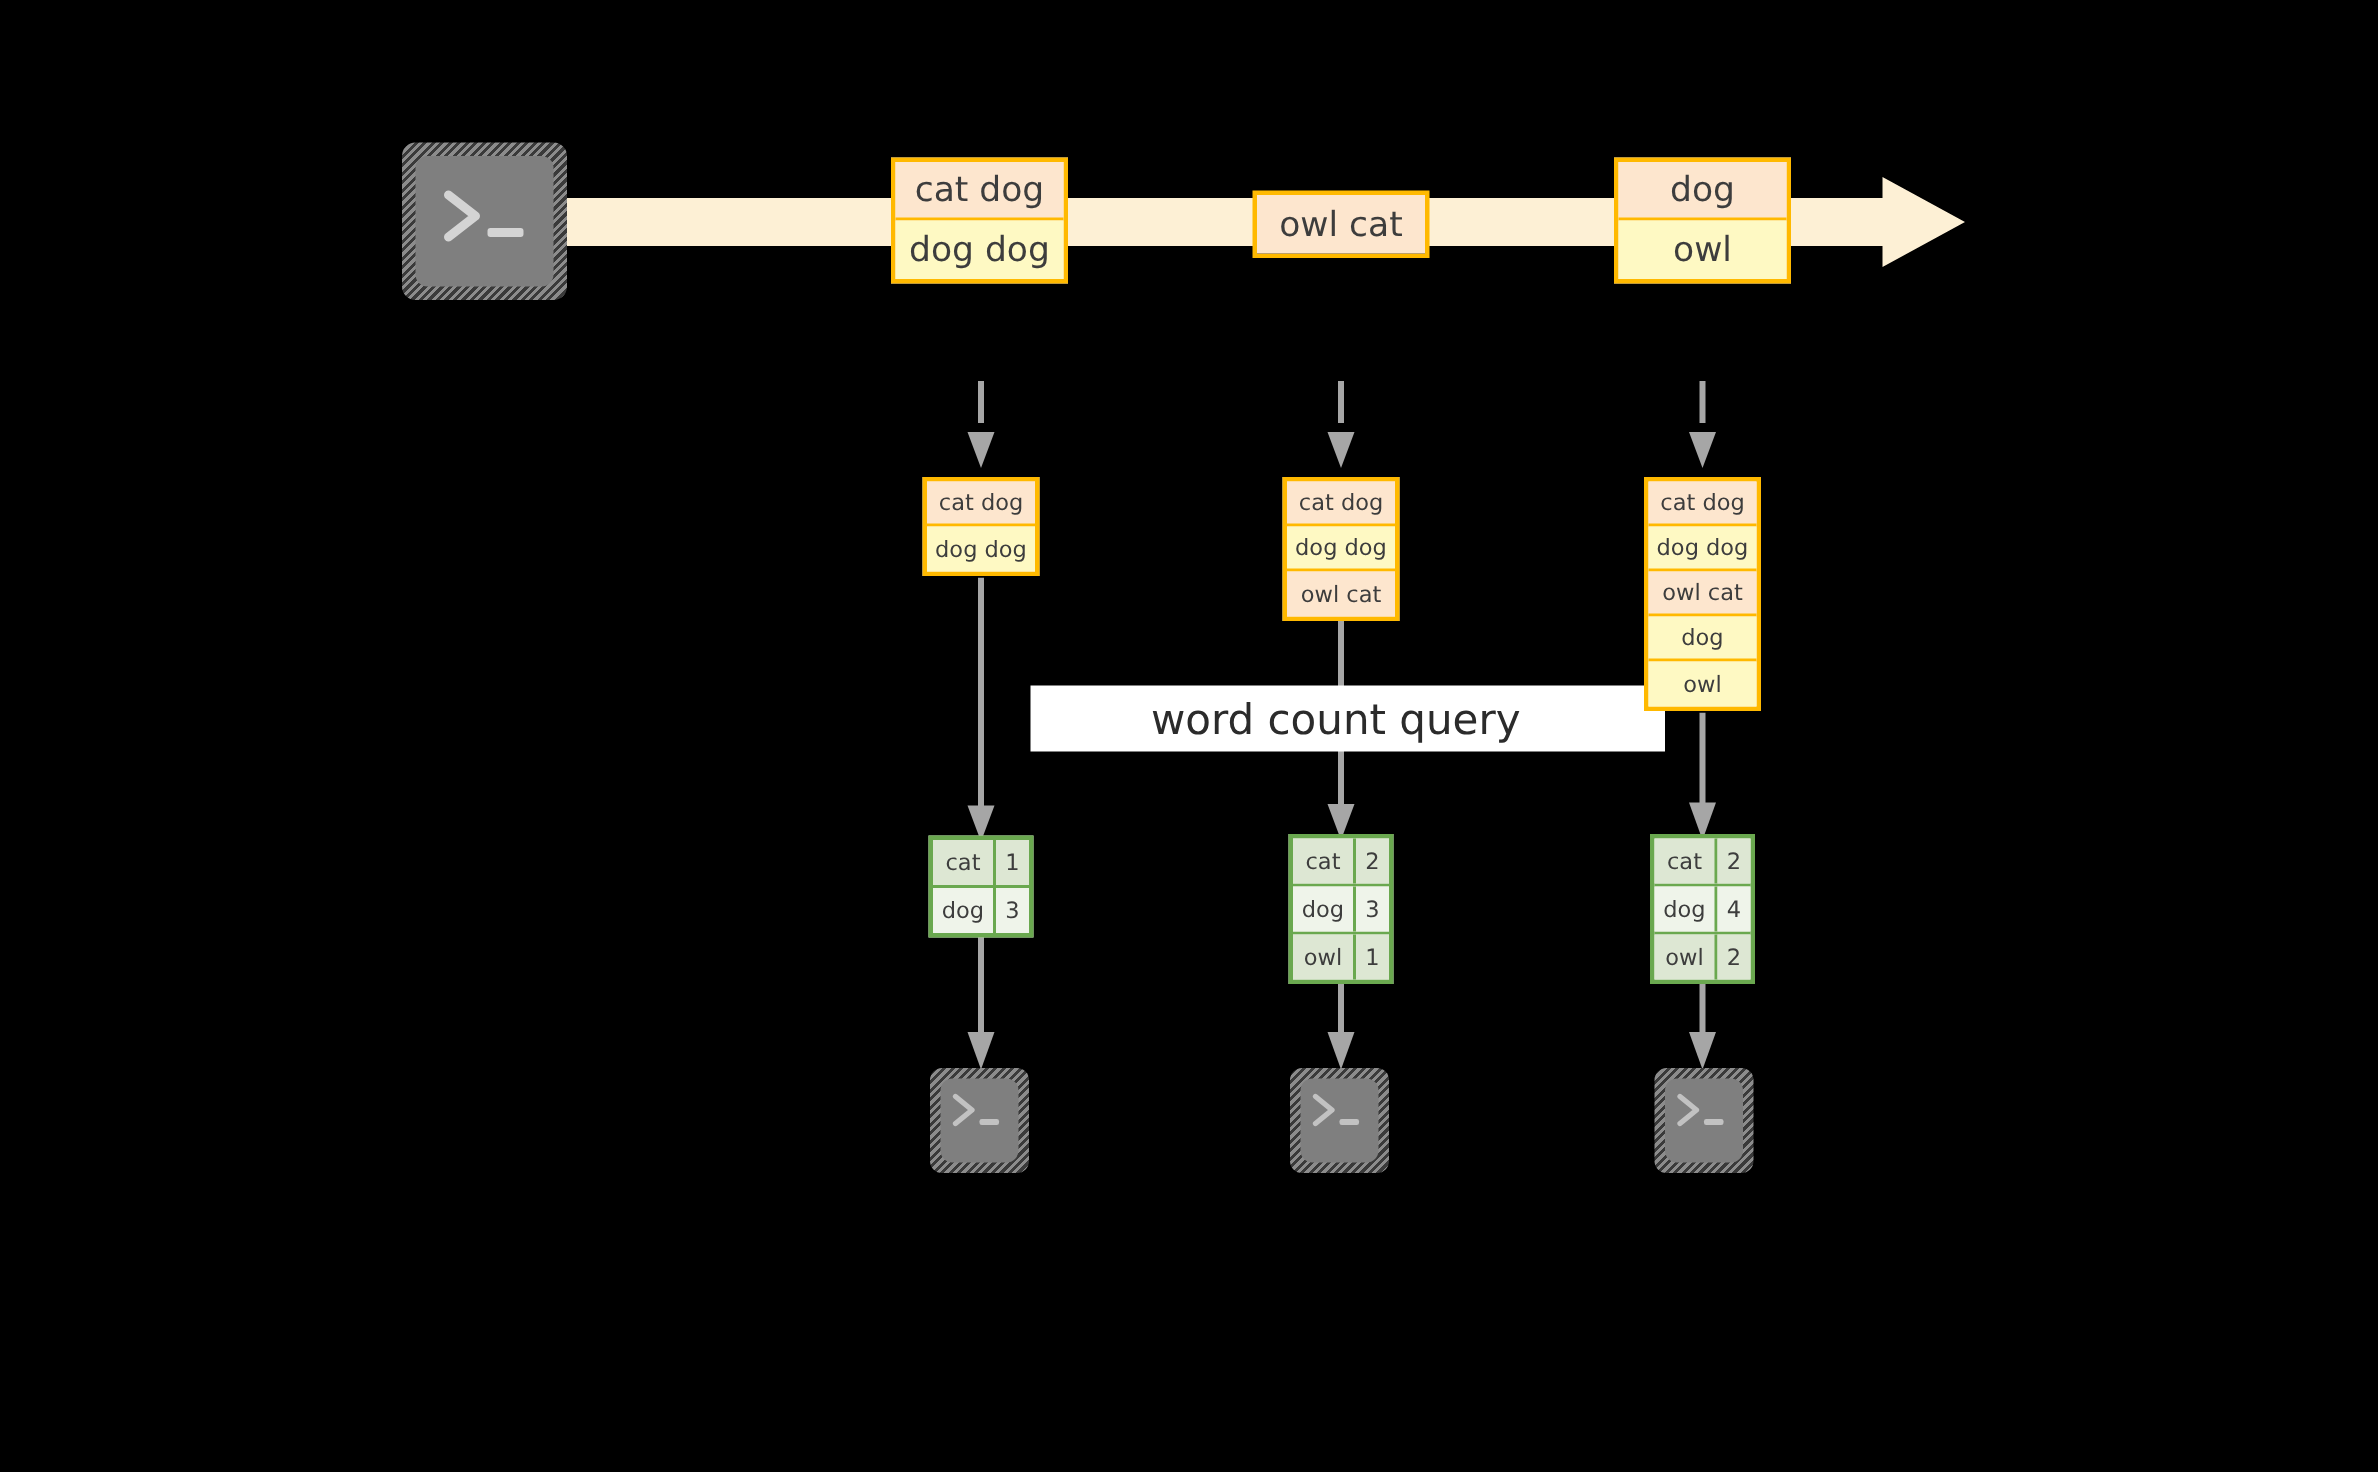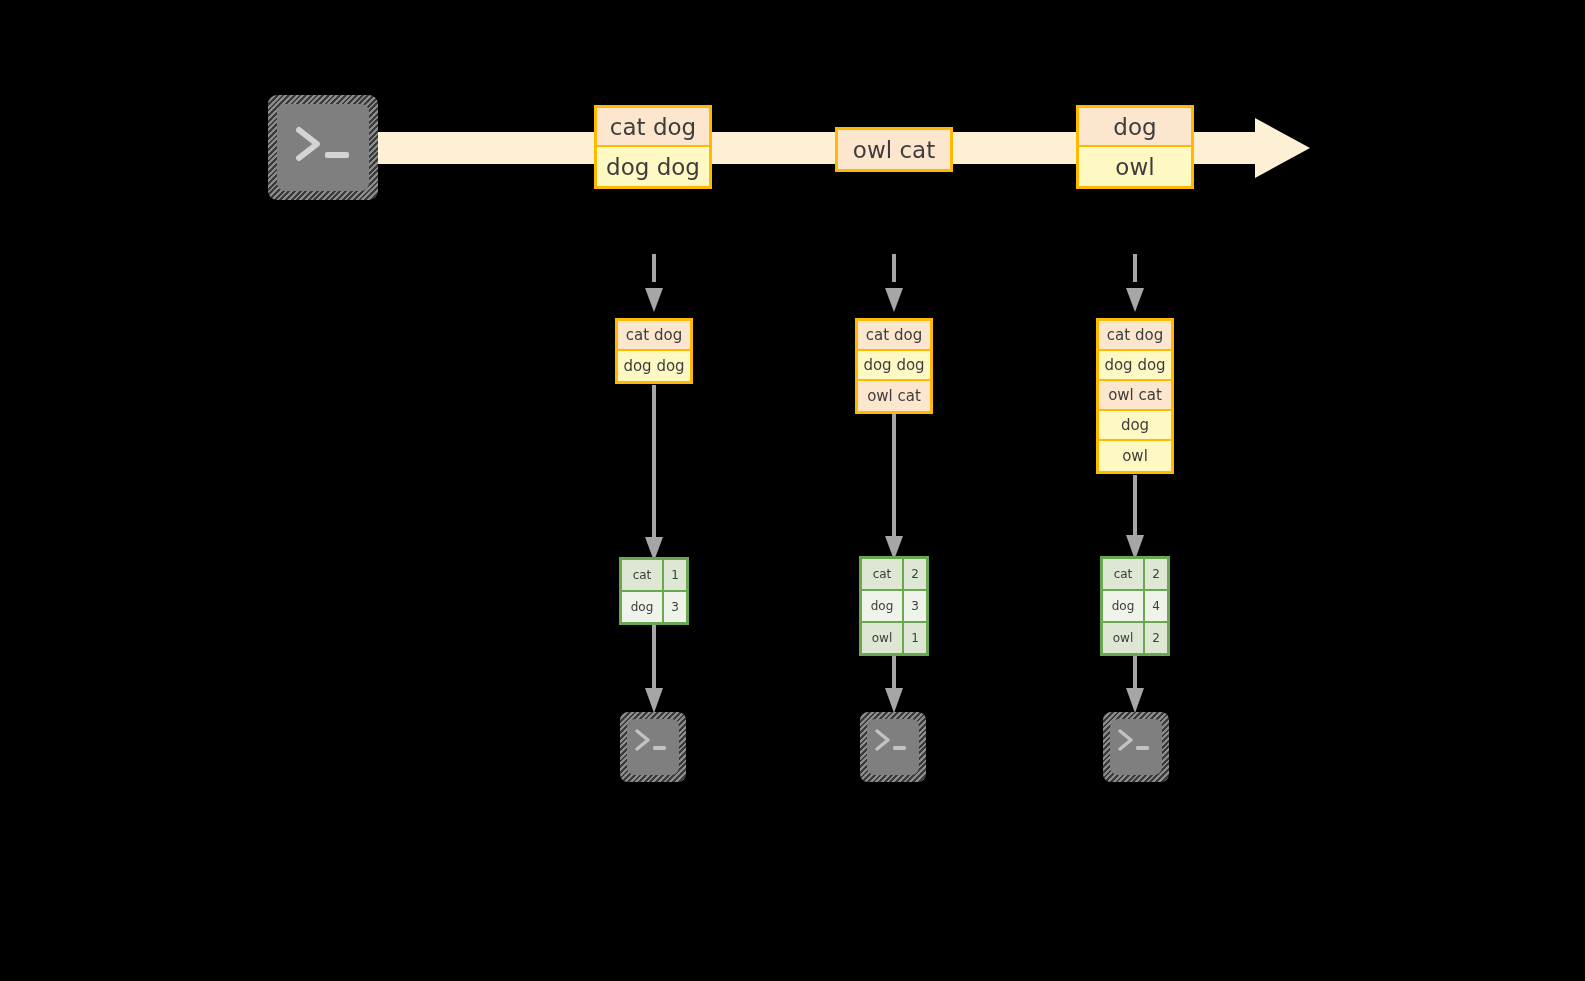--- a/index.html
+++ b/index.html
@@ -92,21 +92,21 @@
     height: 30px;
     border-bottom: 2px solid #6aa84f;
   }
   .restable .row:last-child { border-bottom: none; }
   .restable .row .k,
   .restable .row .v {
     box-sizing: border-box;
     display: flex;
     align-items: center;
     justify-content: center;
-    font-size: 12px;
+    font-size: 15px;
     color: #3d3d3d;
     background: #dde7d3;
   }
   .restable .row.light .k,
   .restable .row.light .v { background: #eff4ea; }
   .restable .row .k {
     width: 42px;
     border-right: 2px solid #6aa84f;
   }
   .restable .row .v { width: 22px; }
@@ -197,20 +197,23 @@
   </svg>
   <svg class="conn" style="left:881px; top:650px;" width="26" height="65" viewBox="0 0 26 65">
     <line x1="13" y1="0" x2="13" y2="42" stroke="#a6a6a6" stroke-width="4"></line>
     <path d="M4,38 L22,38 L13,63 Z" fill="#a6a6a6"></path>
   </svg>
   <svg class="conn" style="left:1122px; top:650px;" width="26" height="65" viewBox="0 0 26 65">
     <line x1="13" y1="0" x2="13" y2="42" stroke="#a6a6a6" stroke-width="4"></line>
     <path d="M4,38 L22,38 L13,63 Z" fill="#a6a6a6"></path>
   </svg>
 
+  <div class="query-banner">
+    <span>word count query</span>
+  </div>
 
   <div class="recbox mid" style="left:615px; top:318px;">
     <div class="cell">cat dog</div>
     <div class="cell light">dog dog</div>
   </div>
 
   <div class="recbox mid" style="left:855px; top:318px;">
     <div class="cell">cat dog</div>
     <div class="cell light">dog dog</div>
     <div class="cell">owl cat</div>

